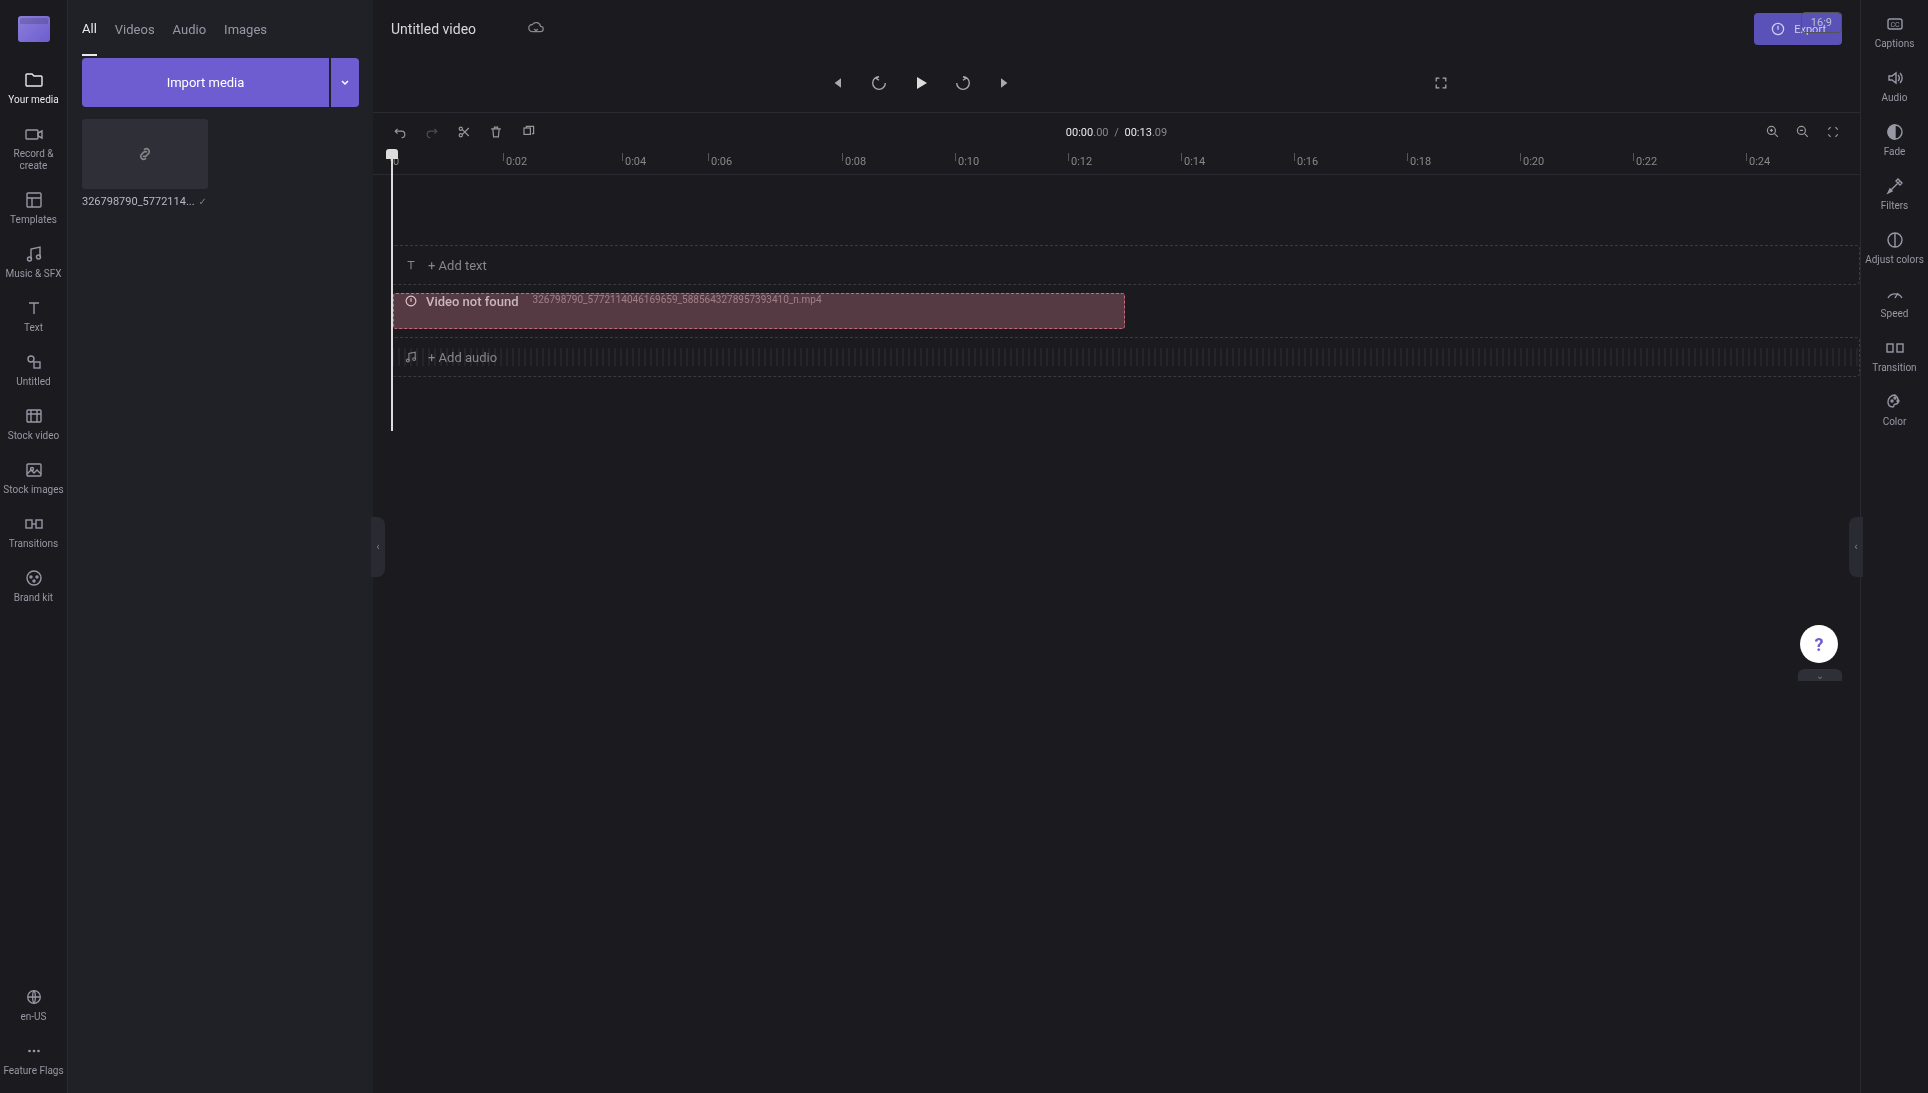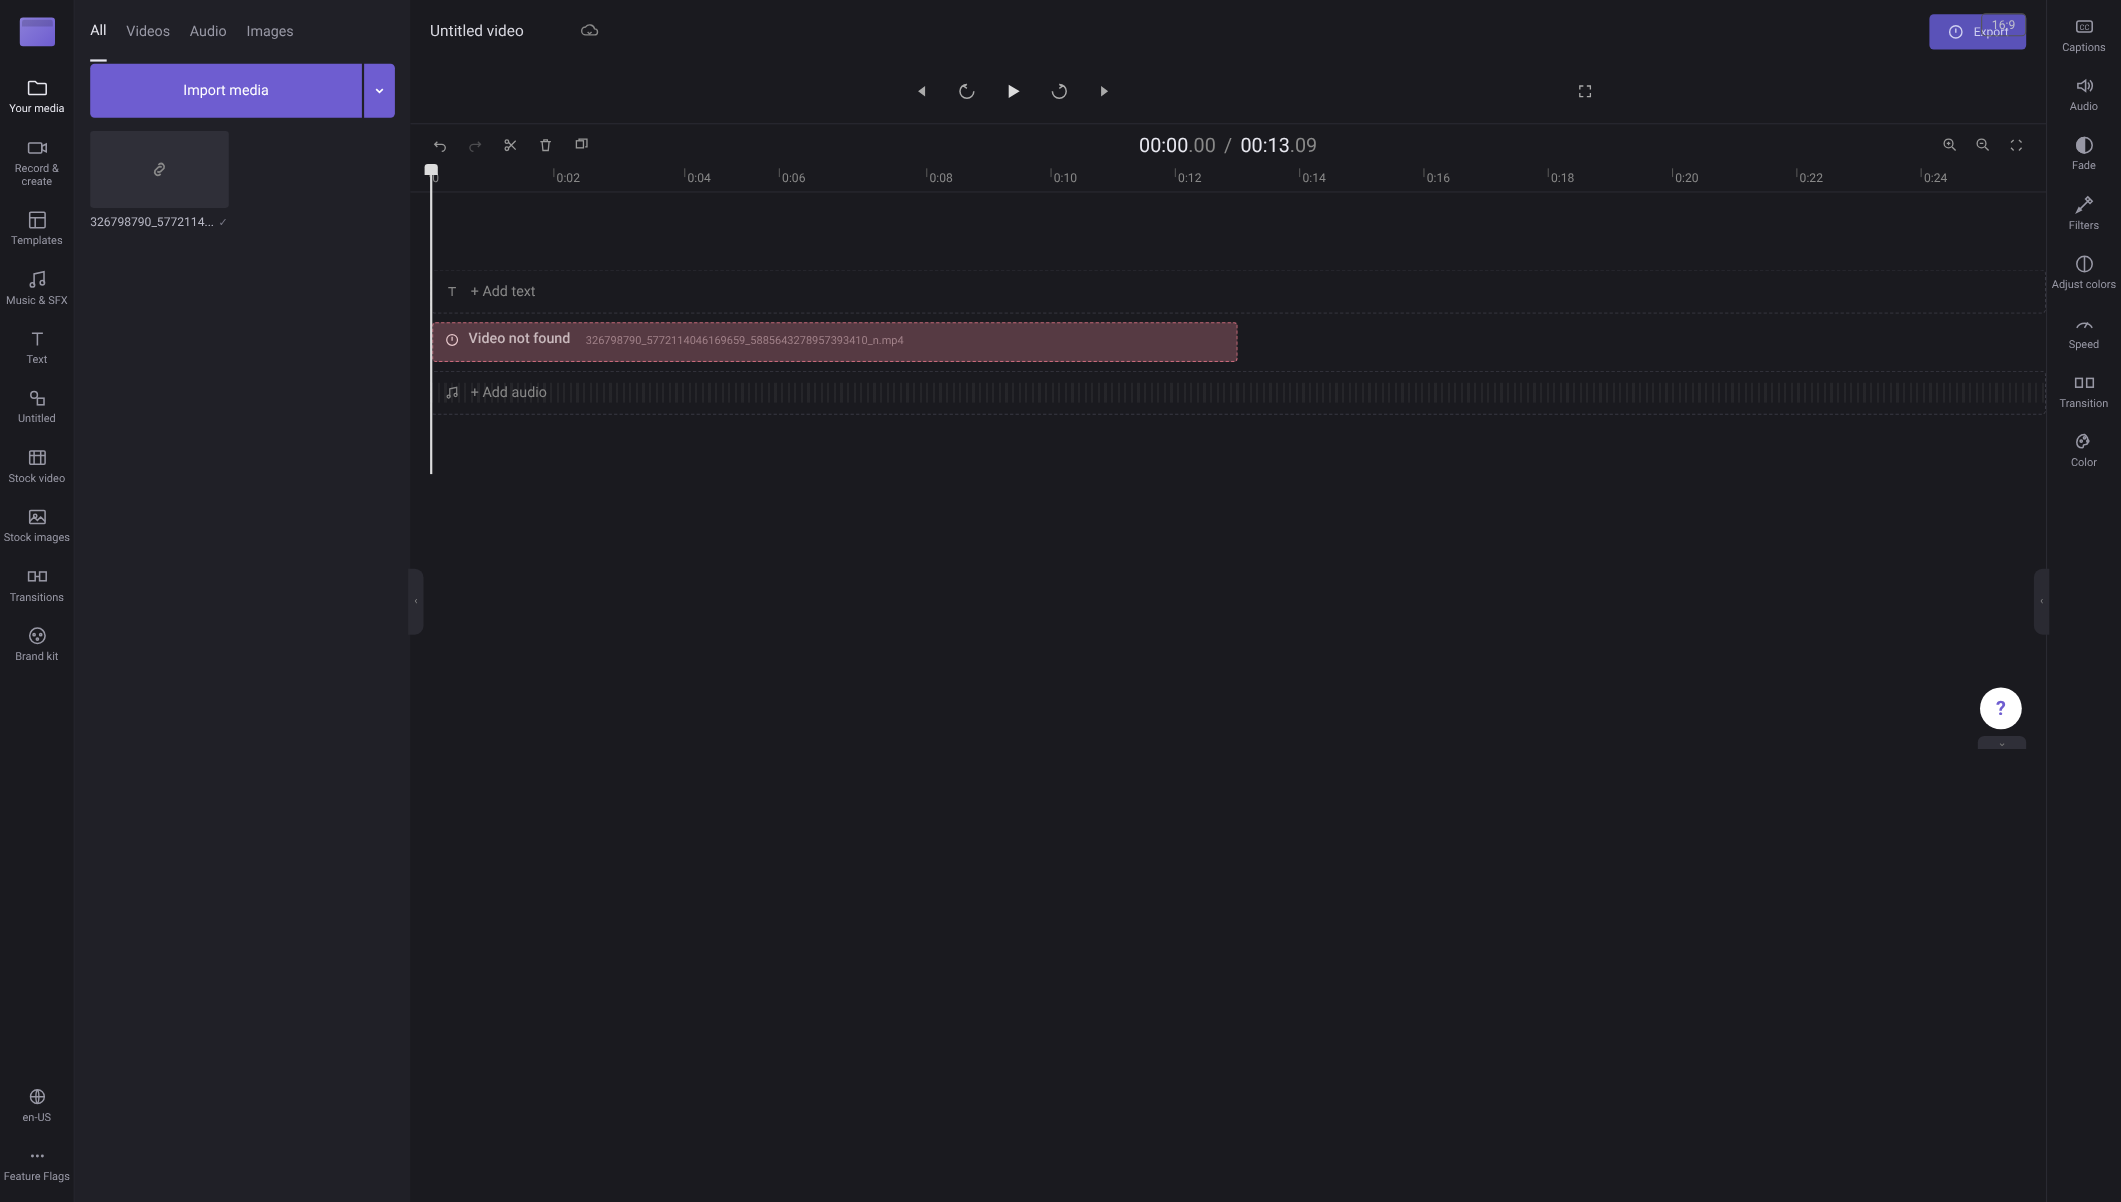--- a/index.html
+++ b/index.html
@@ -55,41 +55,41 @@
 
 
 .right-rail { width: 68px; background: #1a1a1f; display: flex; flex-direction: column; border-left: 1px solid #2a2a32; padding-top: 4px; position: relative; }
 .right-rail .rail-item { padding: 10px 2px 8px; }
 .panel-expand-right { position: absolute; left: -12px; top: 50%; transform: translateY(-50%); width: 14px; height: 60px; background: #2a2a32; border-radius: 8px 0 0 8px; display: flex; align-items: center; justify-content: center; cursor: pointer; font-size: 10px; color: #888; }
 
 
 .timeline-area { flex: 1; display: flex; flex-direction: column; border-top: 1px solid #2a2a32; margin-top: 4px; }
 .timeline-tools { height: 38px; display: flex; align-items: center; padding: 0 18px; gap: 14px; position: relative; }
 .tt-btn { background: none; border: none; color: #999; cursor: pointer; width: 18px; height: 18px; display: flex; align-items: center; justify-content: center; }
-.time-display { position: absolute; left: 50%; transform: translateX(-50%); font-size: 18px; }
+.time-display { position: absolute; left: 50%; transform: translateX(-50%); font-size: 11px; }
 .time-current { color: #e8e8f0; }
 .time-ms { color: #888; }
 .time-sep { color: #888; margin: 0 3px; }
 .time-total { color: #e8e8f0; }
 .tt-right { margin-left: auto; display: flex; gap: 12px; }
 
 .ruler { height: 24px; display: flex; position: relative; padding-left: 18px; border-bottom: 1px solid #2a2a32; }
 .ruler-tick { position: absolute; font-size: 11px; color: #888; top: 4px; }
 .ruler-tick::before { content: ''; position: absolute; left: -3px; top: -2px; width: 1px; height: 8px; background: #555; }
 .playhead { position: absolute; left: 18px; top: 0; width: 2px; height: 280px; background: #ddd; z-index: 10; }
 .playhead::before { content: ''; position: absolute; top: -2px; left: -5px; width: 12px; height: 10px; background: #ddd; border-radius: 3px 3px 0 0; }
 
 .tracks { flex: 1; padding-left: 18px; position: relative; overflow-x: auto; }
 .track-spacer { height: 70px; }
 .track { height: 40px; margin-bottom: 6px; border: 1px dashed #3a3a44; border-radius: 4px; display: flex; align-items: center; padding: 0 12px; gap: 10px; font-size: 13px; color: #888; position: relative; }
 .track-icon { width: 14px; height: 14px; display: flex; align-items: center; justify-content: center; }
 .track.video { border: 1px dashed #b85a6a; background: rgba(184,90,106,0.18); color: #d8a8b0; }
 .track.video .clip-name { color: #c8b8bc; font-weight: 500; }
 .track.video .clip-file { color: #a08088; font-size: 10px; margin-left: 6px; }
-.clip { position: absolute; left: 2px; right: 0; top: 2px; bottom: 2px; width: 732px; border: 1px dashed #c86a7a; background: rgba(200,120,135,0.35); border-radius: 3px; display: flex; align-items: flex-end; padding: 12px 10px; gap: 8px; }
+.clip { position: absolute; left: 2px; right: 0; top: 2px; bottom: 2px; width: 732px; border: 1px dashed #c86a7a; background: rgba(200,120,135,0.35); border-radius: 3px; display: flex; align-items: flex-start; padding: 0 10px; gap: 8px; }
 .clip-warn { color: #e8c8cc; }
 
 .track.audio { position: relative; overflow: hidden; }
 .audio-wave { position: absolute; left: 0; right: 0; top: 50%; height: 18px; transform: translateY(-50%); opacity: 0.15; background: repeating-linear-gradient(90deg, #666 0 2px, transparent 2px 6px); }
 .audio-label { position: relative; z-index: 1; display: flex; align-items: center; gap: 10px; }
 
 
 .bottom-bar { height: 36px; border-top: 1px solid #2a2a32; display: flex; align-items: center; padding: 0 14px; gap: 10px; font-size: 12px; color: #aaa; }
 .bottom-bar .chev { margin-left: auto; }
 

